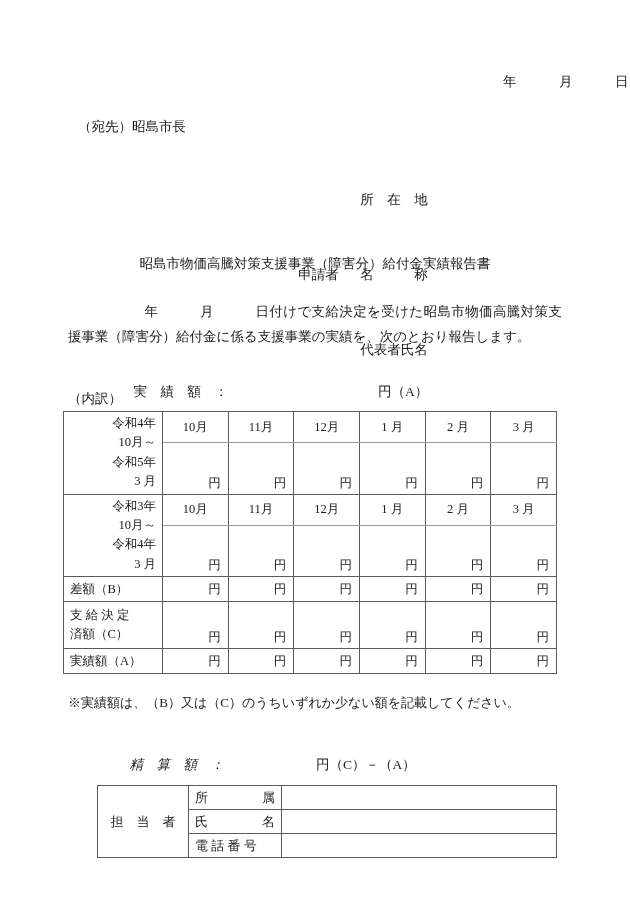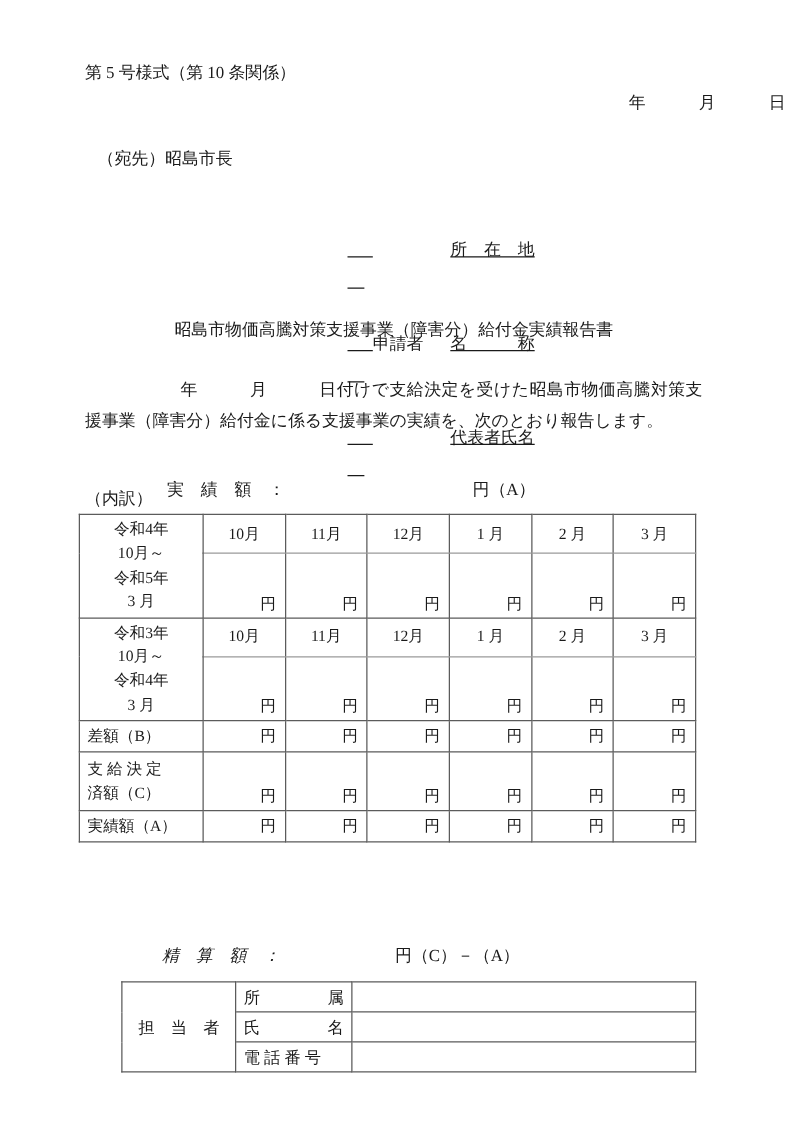--- a/index.html
+++ b/index.html
@@ -33,21 +33,21 @@
   #date-blanks    { left: 475px; top: 72px;  letter-spacing: 0.5px; margin-left: 28px; }
   #addressee      { left: 78px;  top: 117px; }
 
   
   #applicant-block {
     position: absolute;
     left: 278px;
     top: 163px;
     line-height: 1.85;
   }
-  #applicant-block .row { white-space: pre; text-decoration: underline; }
+  #applicant-block .row { white-space: pre; }
   .appl-label {
     display: inline-block;
     width: 62px;
   }
 
   #doc-title {
     position: absolute;
     left: 0; right: 0;
     top: 255px;
     text-align: center;
@@ -94,21 +94,21 @@
   #breakdown-table td {
     border: 1px solid #5b5b5b;
     padding: 0;
     vertical-align: middle;
     height: 22px;
   }
   #breakdown-table td.period {
     width: 86px;
     padding: 2px 6px;
     line-height: 1.55;
-    text-align: center;
+    text-align: right;
     font-size: 12.5px;
     white-space: pre-line;
   }
   #breakdown-table td.month {
     text-align: center;
     border-bottom: 1px solid #9a9a9a;
     height: 28px;
     font-size: 12.5px;
   }
   #breakdown-table td.value {
@@ -178,21 +178,20 @@
     display: flex;
     justify-content: space-between;
   }
   .justify-cell > span { display: inline-block; }
 </style>
 </head>
 <body>
 
 <div class="page">
 
-  <div class="line" id="form-number">第 5 号様式（第 10 条関係）</div>
 
   <div class="line" id="date-blanks">年　　　月　　　日</div>
 
   <div class="line" id="addressee">（宛先）昭島市長</div>
 
   <div id="applicant-block">
     <div class="row">
       <span class="appl-label"></span><span>所　在　地</span>
     </div>
     <div class="row">
@@ -288,20 +287,21 @@
         <td class="value short">円</td>
         <td class="value short">円</td>
         <td class="value short">円</td>
         <td class="value short">円</td>
         <td class="value short">円</td>
         <td class="value short">円</td>
       </tr>
     </tbody>
   </table>
 
+  <div id="table-note">※実績額は、（B）又は（C）のうちいずれか少ない額を記載してください。</div>
 
   <div id="settlement-amount">
     <span class="lbl">精　算　額　：</span><span class="unit">円（C）－（A）</span>
   </div>
 
   <table id="contact-table">
     <tbody>
       <tr>
         <td class="staff" rowspan="3">担　当　者</td>
         <td class="field">

